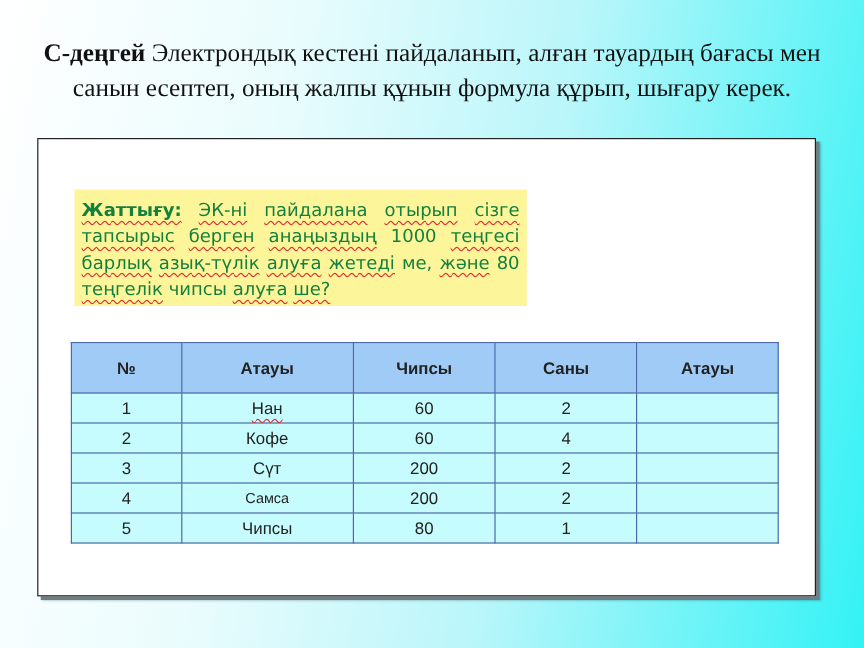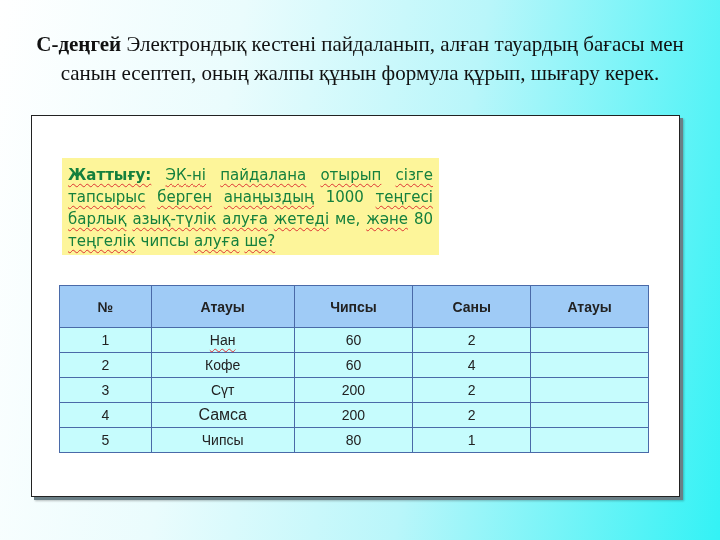--- a/index.html
+++ b/index.html
@@ -83,21 +83,21 @@
       </tr>
       <tr>
         <td>3</td>
         <td>Сүт</td>
         <td>200</td>
         <td>2</td>
         <td></td>
       </tr>
       <tr>
         <td>4</td>
-        <td style="font-size:16px">Самса</td>
+        <td style="font-size:12px">Самса</td>
         <td>200</td>
         <td>2</td>
         <td></td>
       </tr>
       <tr>
         <td>5</td>
         <td>Чипсы</td>
         <td>80</td>
         <td>1</td>
         <td></td>

